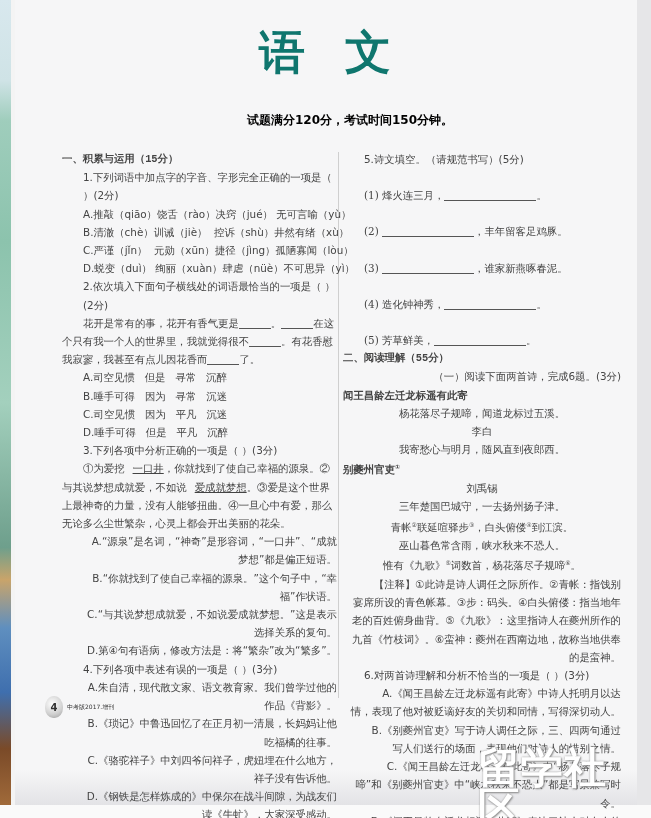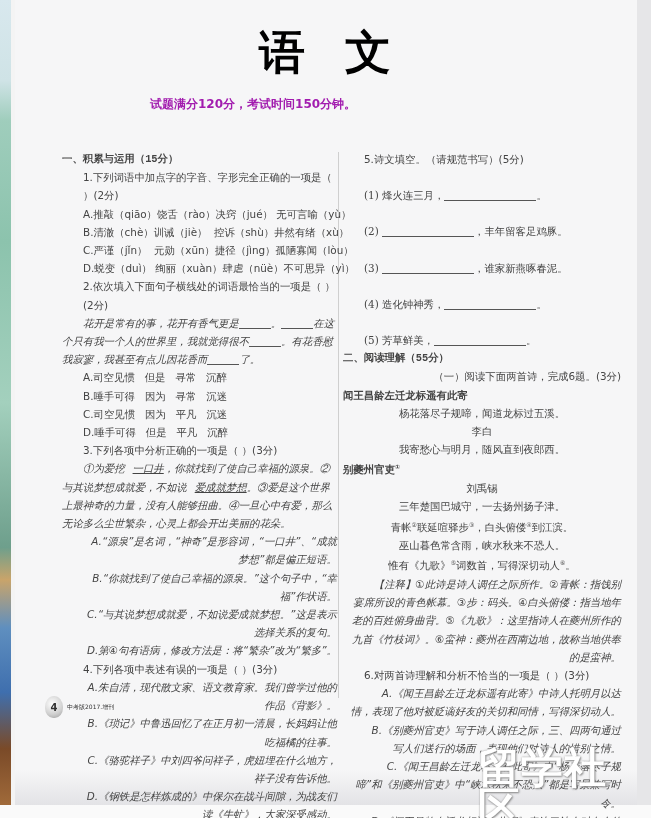--- a/index.html
+++ b/index.html
@@ -19,35 +19,35 @@
     background: #f6f6f7;
   }
   .page-shadow { position: absolute; left: 15px; top: 770px; width: 622px; height: 35px;
     background: linear-gradient(180deg, rgba(230,230,232,0) 0%, #e3e3e6 100%); }
   .bottom-strip { position: absolute; left: 0; top: 805px; width: 651px; height: 13px; background: #fafafa; }
   .right-edge { position: absolute; left: 637px; top: 0; width: 14px; height: 805px; background: #e6e6e8; }
 
   .title {
     position: absolute; left: 255px; top: 22px; width: 180px; height: 60px;
     font-family: "DejaVu Sans", sans-serif; font-weight: bold; font-size: 46px;
-    color: #000000; letter-spacing: 40px; text-align: center; line-height: 60px;
+    color: #0f766e; letter-spacing: 40px; text-align: center; line-height: 60px;
   }
   .subtitle {
-    position: absolute; left: 150px; top: 96px; width: 400px; 
-    font-family: "DejaVu Sans", sans-serif; font-weight: bold; font-size: 12px; color: #a21caf;
+    position: absolute; left: 150px; top: 112px; width: 400px; text-align: center;
+    font-family: "DejaVu Sans", sans-serif; font-weight: bold; font-size: 12px; color: #000000;
   }
   .col { position: absolute; top: 150px; font-size: 10.4px; line-height: 18.2px; color: #444; }
   .col-left { left: 62px; width: 275px; }
   .col-right { left: 343px; width: 278px; }
   .divider { position: absolute; left: 338px; top: 152px; width: 1px; height: 546px; background: #cfcfcf; }
 
   .sans { font-family: "DejaVu Sans", sans-serif; text-align: right; }
   .heading { font-family: Liberation Mono, monospace; font-weight: bold; color: #444; }
   .ind { padding-left: 21px; margin-top: 18px; }
-  .para { text-indent: 21px; font-style: italic; }
+  .para { text-indent: 21px; }
   .opt { padding-left: 21px; white-space: pre; font-family: "DejaVu Sans", sans-serif; }
   .q { padding-left: 21px; font-family: "DejaVu Sans", sans-serif; }
   .poem-title { font-family: "DejaVu Sans", sans-serif; font-weight: bold; }
   .poem-line { text-align: center; }
   .blank { display: inline-block; border-bottom: 1px solid #555; height: 12px; vertical-align: -2px; }
   .b-short { width: 32px; }
   .b-long { width: 92px; }
   .underline { text-decoration: underline; margin-left: 8px; }
   .sup { font-size: 6px; vertical-align: super; }
 
@@ -149,21 +149,21 @@
   <div class="poem-title">闻王昌龄左迁龙标遥有此寄</div>
   <div class="poem-line">杨花落尽子规啼，闻道龙标过五溪。</div>
   <div class="poem-line">李白</div>
   <div class="poem-line">我寄愁心与明月，随风直到夜郎西。</div>
 
   <div class="poem-title"><span>别夔州官吏</span><span class="sup">①</span></div>
   <div class="poem-line">刘禹锡</div>
   <div class="poem-line">三年楚国巴城守，一去扬州扬子津。</div>
   <div class="poem-line"><span>青帐</span><span class="sup">②</span><span>联延喧驿步</span><span class="sup">③</span><span>，白头俯偻</span><span class="sup">④</span><span>到江滨。</span></div>
   <div class="poem-line">巫山暮色常含雨，峡水秋来不恐人。</div>
-  <div class="poem-line"><span>惟有《九歌》</span><span class="sup">⑤</span><span>词数首，写得深切动人</span><span class="sup">⑥</span><span>。</span></div>
+  <div class="poem-line"><span>惟有《九歌》</span><span class="sup">⑤</span><span>词数首，杨花落尽子规啼</span><span class="sup">⑥</span><span>。</span></div>
 
   <div class="para sans">【注释】①此诗是诗人调任之际所作。②青帐：指饯别宴席所设的青色帐幕。③步：码头。④白头俯偻：指当地年老的百姓俯身曲背。⑤《九歌》：这里指诗人在夔州所作的九首《竹枝词》。⑥蛮神：夔州在西南边地，故称当地供奉的是蛮神。</div>
 
   <div class="q">6.对两首诗理解和分析不恰当的一项是（  ）(3分)</div>
   <div class="para sans">A.《闻王昌龄左迁龙标遥有此寄》中诗人托明月以达情，表现了他对被贬谪好友的关切和同情，写得深切动人。</div>
   <div class="para sans">B.《别夔州官吏》写于诗人调任之际，三、四两句通过写人们送行的场面，表现他们对诗人的惜别之情。</div>
   <div class="para sans">C.《闻王昌龄左迁龙标遥有此寄》中“杨花落尽子规啼”和《别夔州官吏》中“峡水秋来不恐人”都是写景兼写时令。</div>
   <div class="para sans">D.《闻王昌龄左迁龙标遥有此寄》表达了诗人对友人的牵挂，《别夔州官吏》则流露出诗人对隐居生活的向往。</div>
 
   <div class="sans">（二）阅读选文，完成7～10题。(14分)</div>

